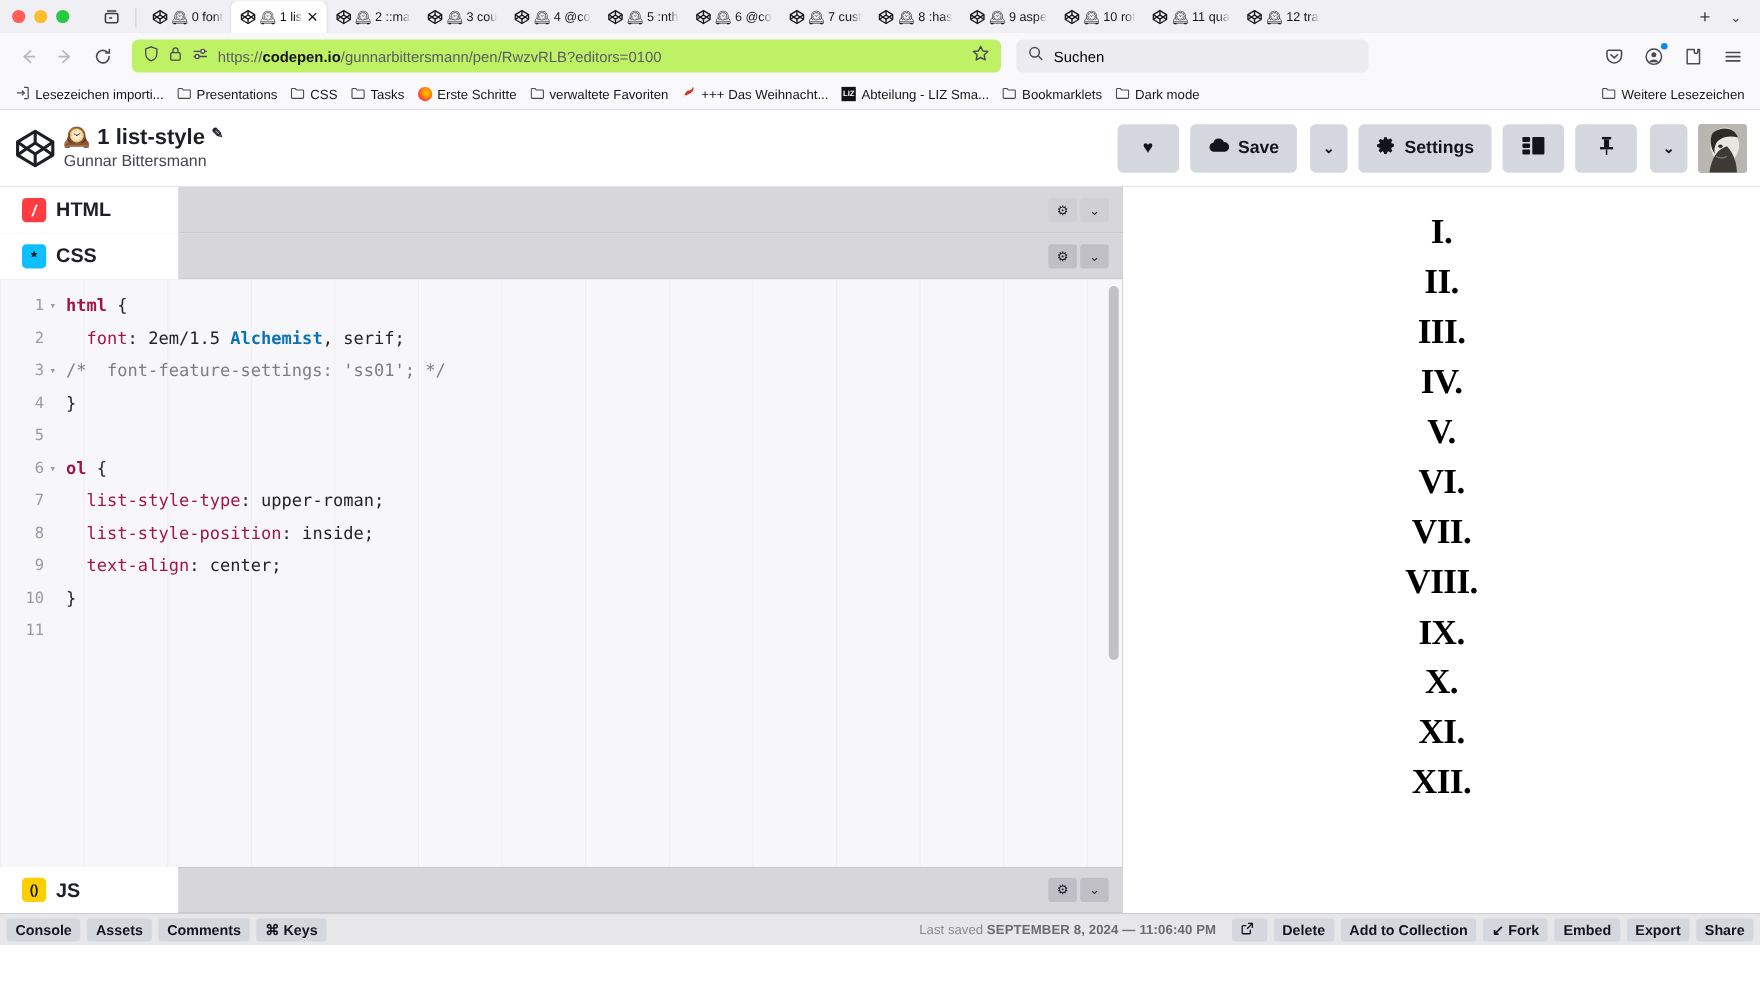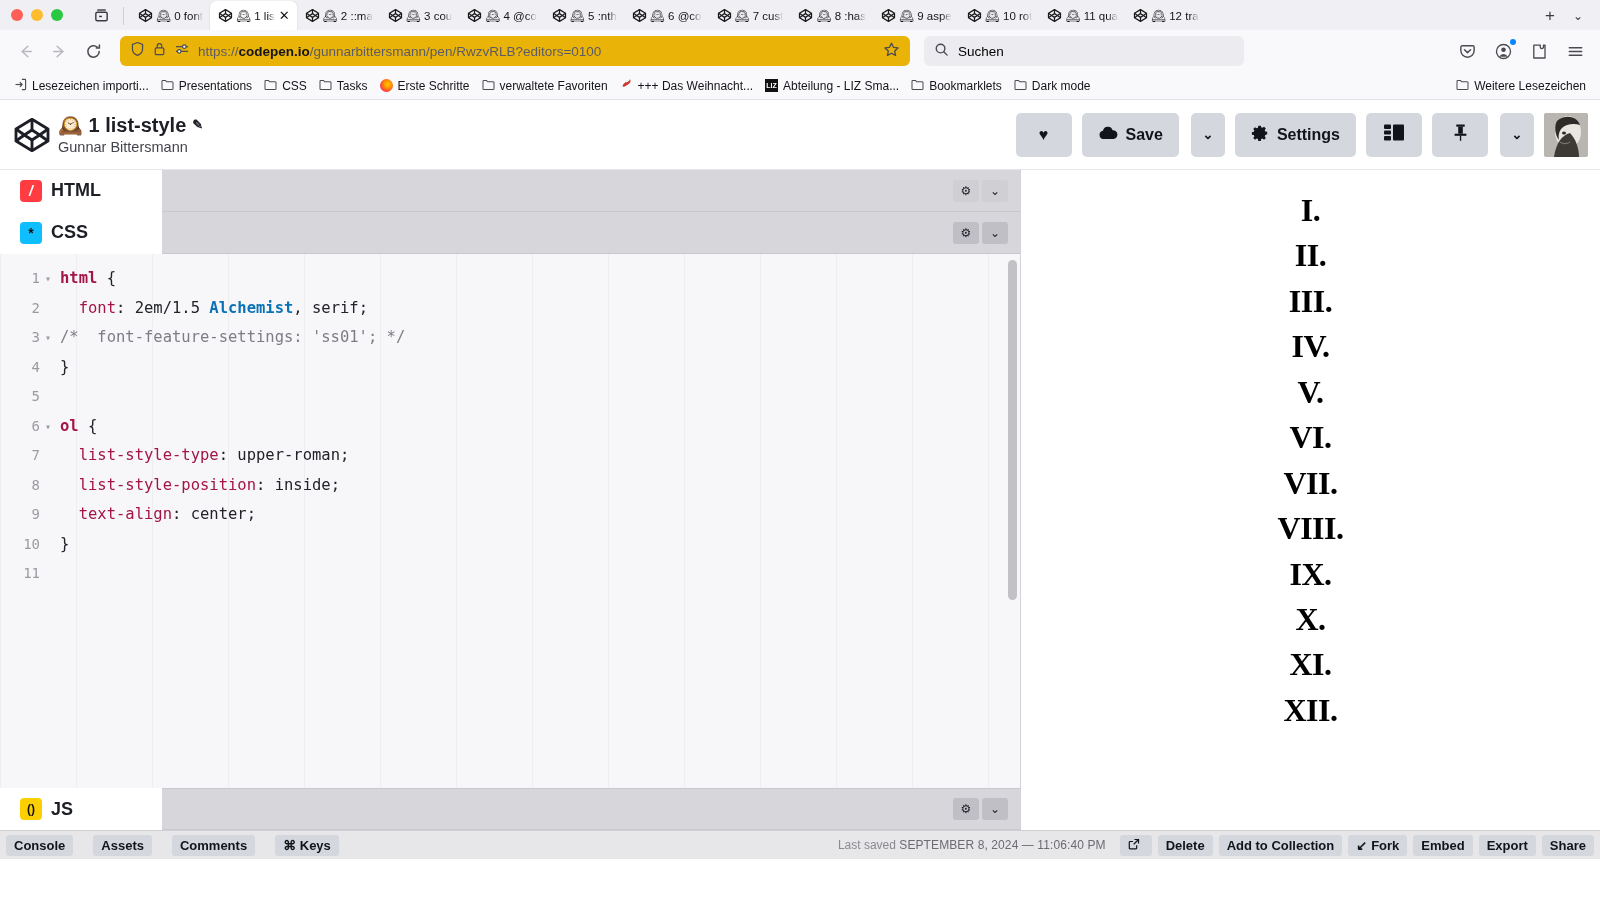--- a/index.html
+++ b/index.html
@@ -59,21 +59,21 @@
   .navbar {
     height: 42px; display: flex; align-items: center; gap: 0;
     padding: 0 8px; background: #f9f9fb;
   }
   .navbtn {
     width: 34px; height: 30px; display: flex; align-items: center; justify-content: center;
     color: #4a4a52; border-radius: 5px;
   }
   .navbtn.disabled { color: #b8b8bf; }
   .urlbar {
-    flex: 1; height: 30px; background: #eab308; border-radius: 6px;
+    flex: 1; height: 30px; background: #bef264; border-radius: 6px;
     display: flex; align-items: center; gap: 8px; padding: 0 10px;
     margin: 0 6px 0 10px; max-width: 790px;
   }
   .urltext { font-size: 13.5px; color: #5b5b66; white-space: nowrap; }
   .urltext b { color: #15141a; font-weight: 700; }
   .star { margin-left: auto; color: #4a4a52; }
   .searchbar {
     width: 320px; height: 30px; background: #ececf0; border-radius: 6px;
     display: flex; align-items: center; gap: 9px; padding: 0 10px; margin-left: 8px;
   }
@@ -100,21 +100,21 @@
 
   
   .app { width: 1600px; background: #fff; }
   .cp-header {
     height: 70px; display: flex; align-items: center; padding: 0 12px 0 12px;
     background: #fff; border-bottom: 1px solid #e6e6ea;
   }
   .cp-logo { width: 40px; height: 40px; margin-right: 6px; flex: 0 0 40px; }
   .pen-meta { display: flex; flex-direction: column; justify-content: center; }
   .pen-title {
-    font-size: 20px; font-weight: 700; color: #1e1f26; display: flex; align-items: center; gap: 6px;
+    font-size: 20px; font-weight: 700; color: #1e1f26; display: flex; align-items: flex-start; gap: 6px;
     line-height: 1.25;
   }
   .pen-author { font-size: 14.5px; color: #44454e; line-height: 1.3; }
   .pencil { font-size: 13px; }
 
   .cp-actions { margin-left: auto; display: flex; align-items: center; gap: 10px; }
   .btn {
     background: #d4d7dd; border: none; border-radius: 5px; height: 44px;
     display: flex; align-items: center; justify-content: center; gap: 8px;
     font-size: 16px; font-weight: 600; color: #11141a; padding: 0 16px;
@@ -189,21 +189,21 @@
   .botbar {
     height: 29px; display: flex; align-items: center; gap: 6px;
     background: #e7e7e9; padding: 0 6px; border-top: 1px solid #d0d0d4;
   }
   .bbtn {
     background: #d4d7dd; border-radius: 3px; height: 21px; padding: 0 8px;
     display: flex; align-items: center; gap: 4px;
     font-size: 13px; font-weight: 600; color: #11141a; white-space: nowrap;
   }
   .saved { margin-left: auto; font-size: 12px; color: #8a8a92; white-space: nowrap; padding-right: 8px; }
-  .saved .date { color: #6b6b73; letter-spacing: .1px; }
+  .saved .date { color: #6b6b73; letter-spacing: .1px; font-weight: bold; }
   .right-btns { display: flex; gap: 6px; align-items: center; }
 </style>
 </head>
 <body>
 
 <div class="browser">
 
   <div class="tabstrip">
     <div class="traffic">
       <div class="dot red"></div>
@@ -742,21 +742,21 @@
           <li>VIII.</li>
           <li>IX.</li>
           <li>X.</li>
           <li>XI.</li>
           <li>XII.</li>
         </ol>
     </div>
   </div>
 
   <div class="botbar">
-    <div id="bot-left" style="display:flex; gap:20px;">
+    <div id="bot-left" style="display:flex; gap:6px;">
         <div class="bbtn">
           <span>Console</span>
         </div>
         <div class="bbtn">
           <span>Assets</span>
         </div>
         <div class="bbtn">
           <span>Comments</span>
         </div>
         <div class="bbtn">

